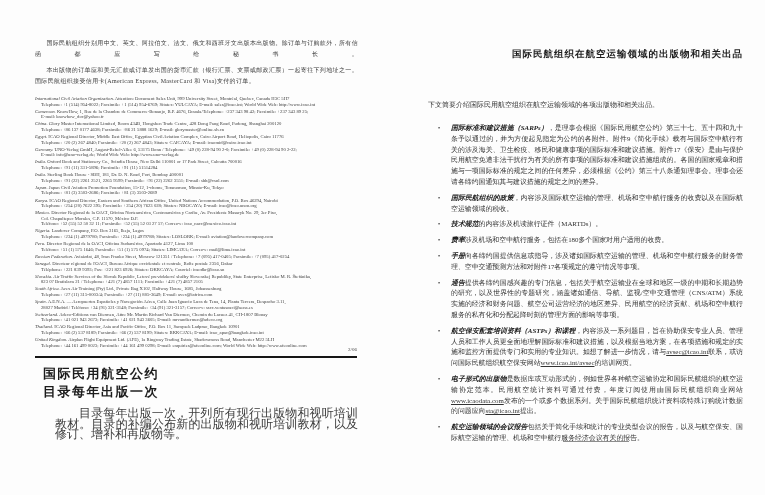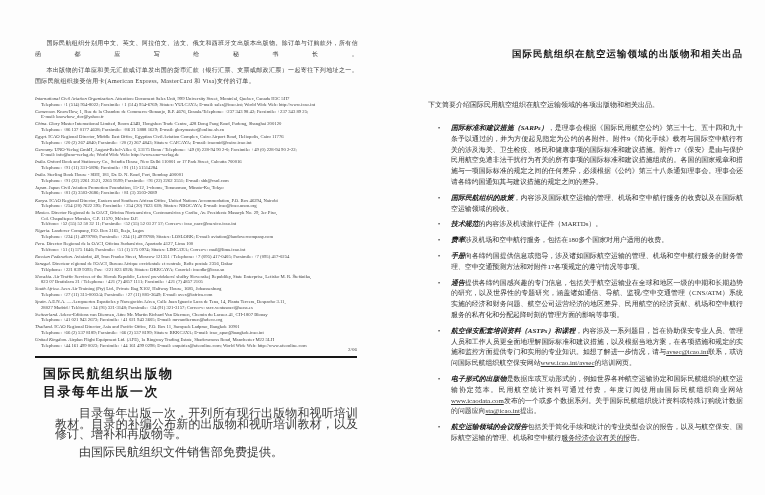--- a/index.html
+++ b/index.html
@@ -169,26 +169,25 @@
     <div class="l1"><span class="aname">United Kingdom.</span><span class="arest"> Airplan Flight Equipment Ltd. (AFE), 1a Ringway Trading Estate, Shadowmoss Road, Manchester M22 5LH</span></div>
   <div class="cline">Telephone: +44 161 499 0023; Facsimile: +44 161 499 0298; E-mail: enquiries@afeonline.com; World Wide Web: http://www.afeonline.com</div>
       </div>
 </div>
 
   <div class="page-num">2/06</div>
   <div class="left-rule"></div>
 
   <div class="catalog">
     <div class="catalog-title">
-      <div>国际民航组织出版物</div>
+      <div>国际民用航空公约</div>
       <div>目录每年出版一次</div>
     </div>
     <div class="catalog-body">
       <p>目录每年出版一次，开列所有现行出版物和视听培训教材。目录的补编公布新的出版物和视听培训教材，以及修订、增补和再版物等。</p>
-      <p>由国际民航组织文件销售部免费提供。</p>
     </div>
   </div>
 
   <div class="right-page">
     <p class="right-title">国际民航组织在航空运输领域的出版物和相关出品</p>
     <div class="right-intro">下文简要介绍国际民用航空组织在航空运输领域的各项出版物和相关出品。</div>
     <div class="bullets">
   <div class="bullet">
     <span class="bdot">•</span>
     <div class="btext"><span class="lead">国际标准和建议措施（SARPs）</span><span>，是理事会根据《国际民用航空公约》第三十七、五十四和九十条予以通过的，并为方便起见指定为公约的各附件。附件9《简化手续》载有与国际空中航行有关的涉及海关、卫生检疫、移民和健康事项的国际标准和建议措施。附件17《保安》是由与保护民用航空免遭非法干扰行为有关的所有事项的国际标准和建议措施组成的。各国的国家规章和措施与一项国际标准的规定之间的任何差异，必须根据《公约》第三十八条通知理事会。理事会还请各缔约国通知其与建议措施的规定之间的差异。</span></div>

